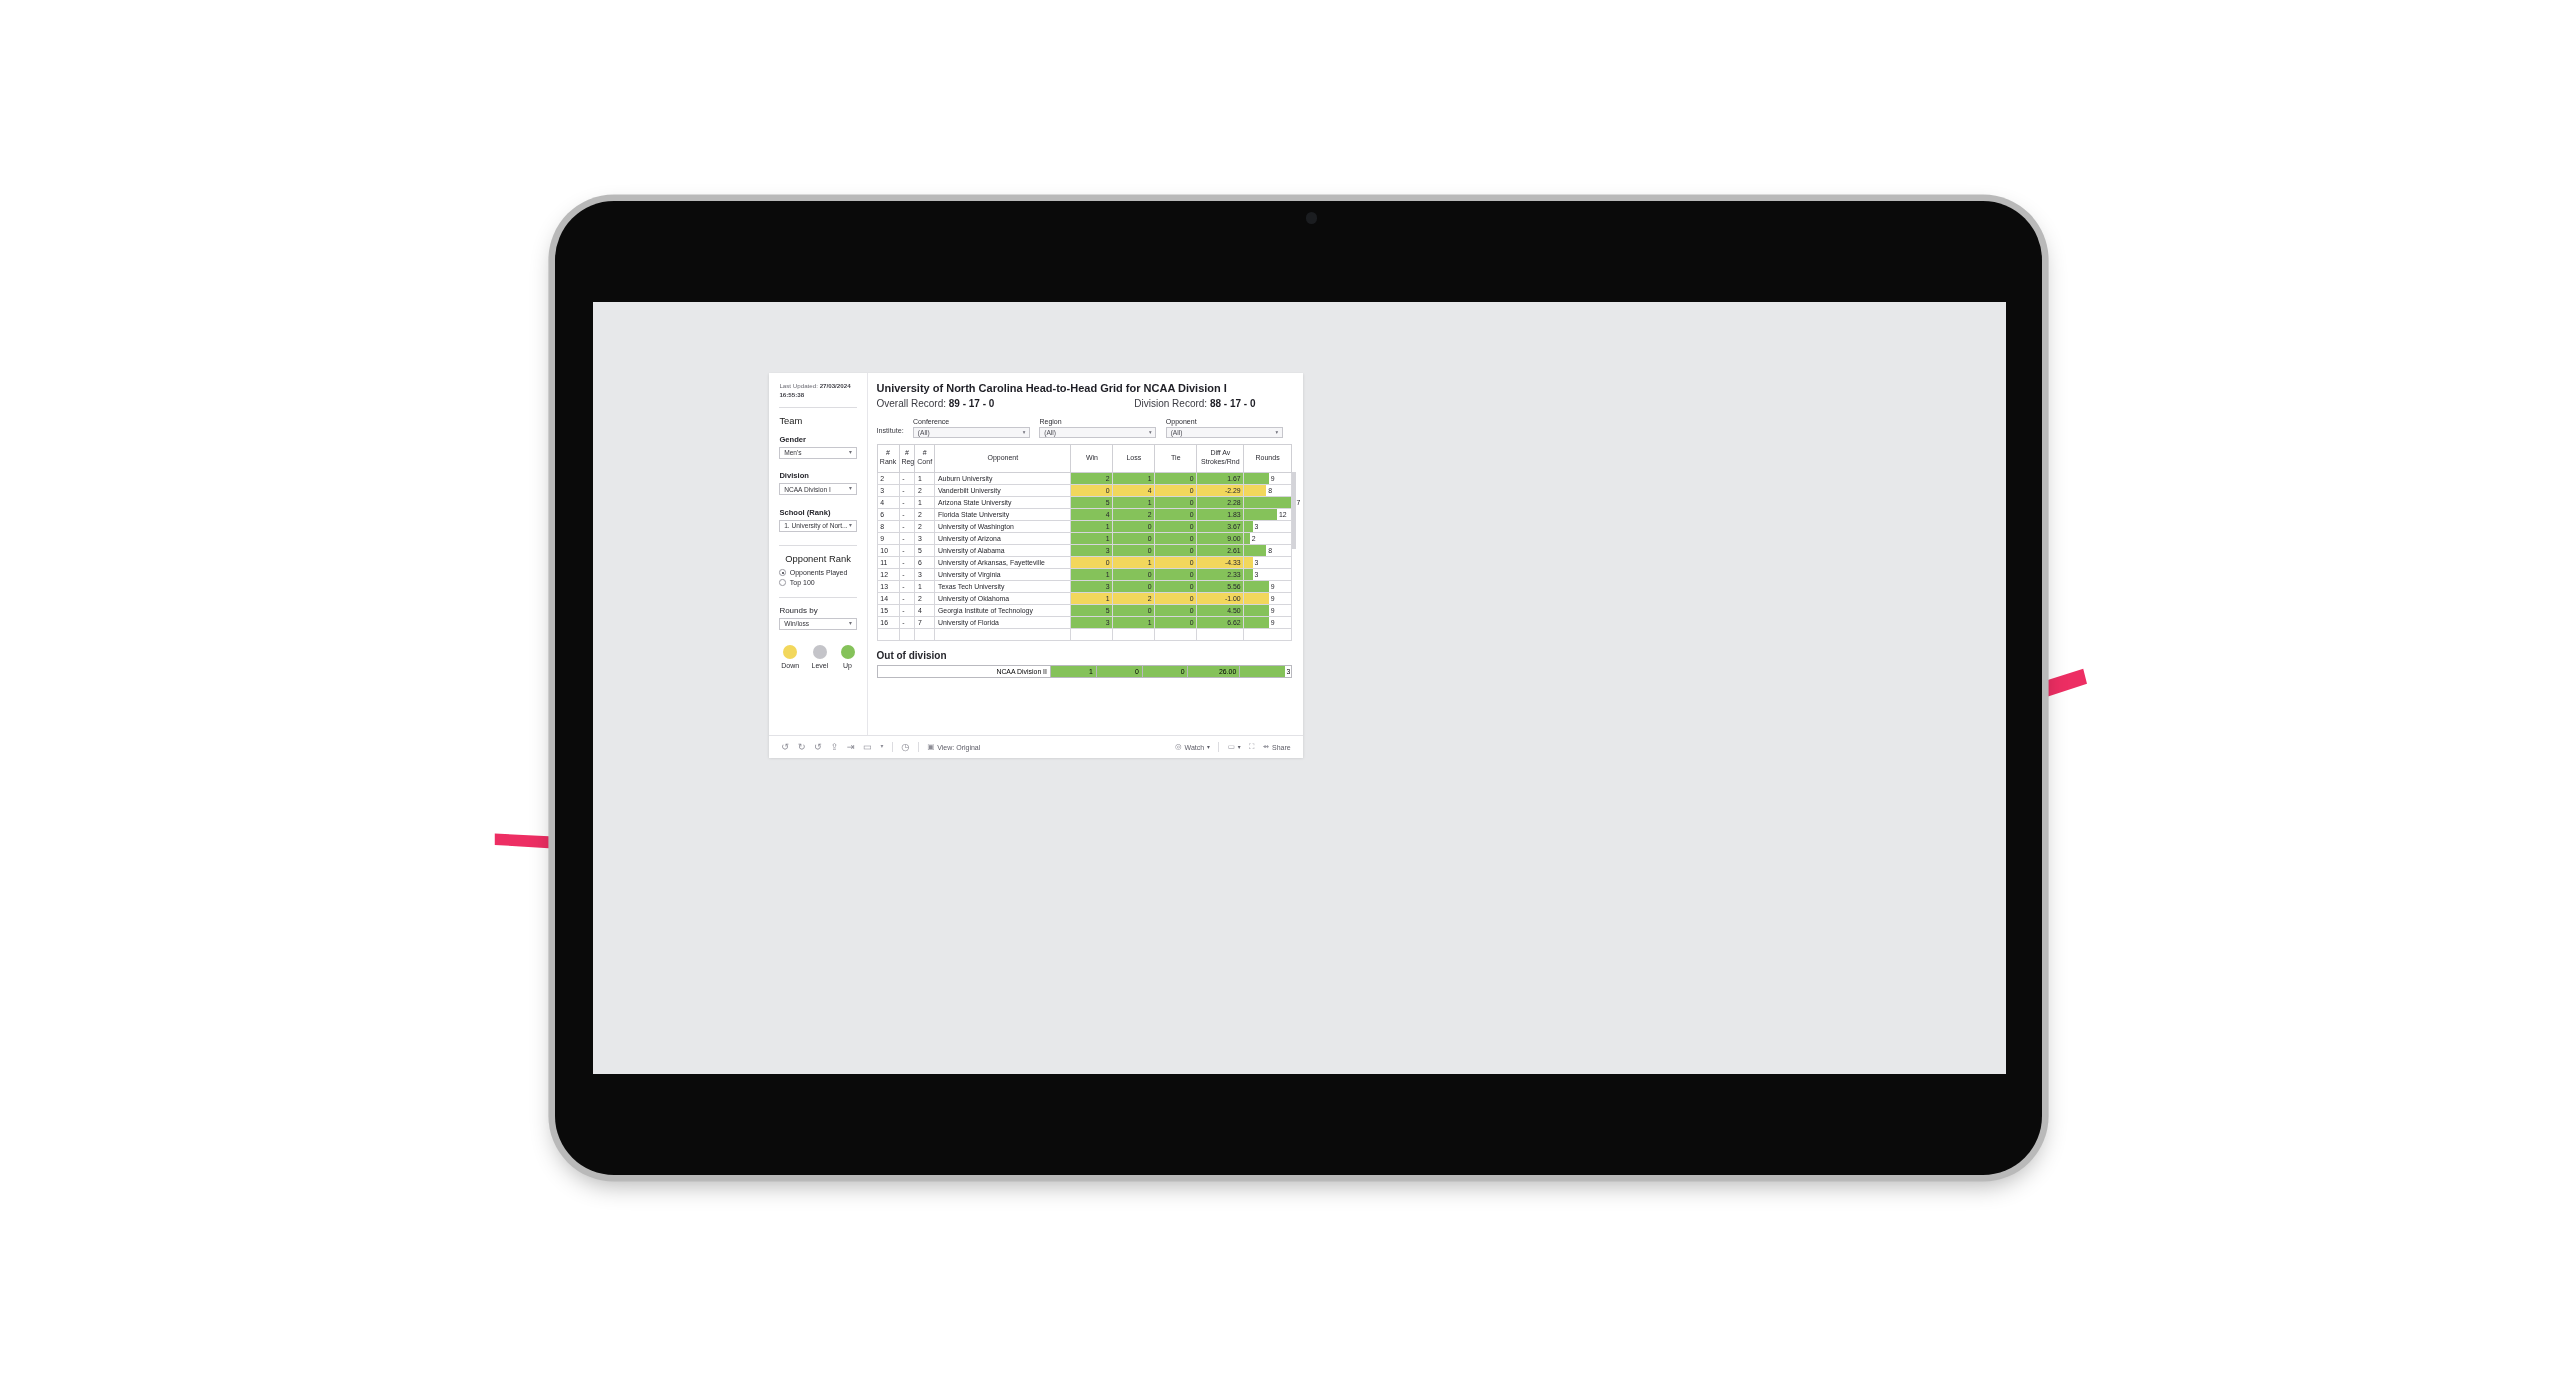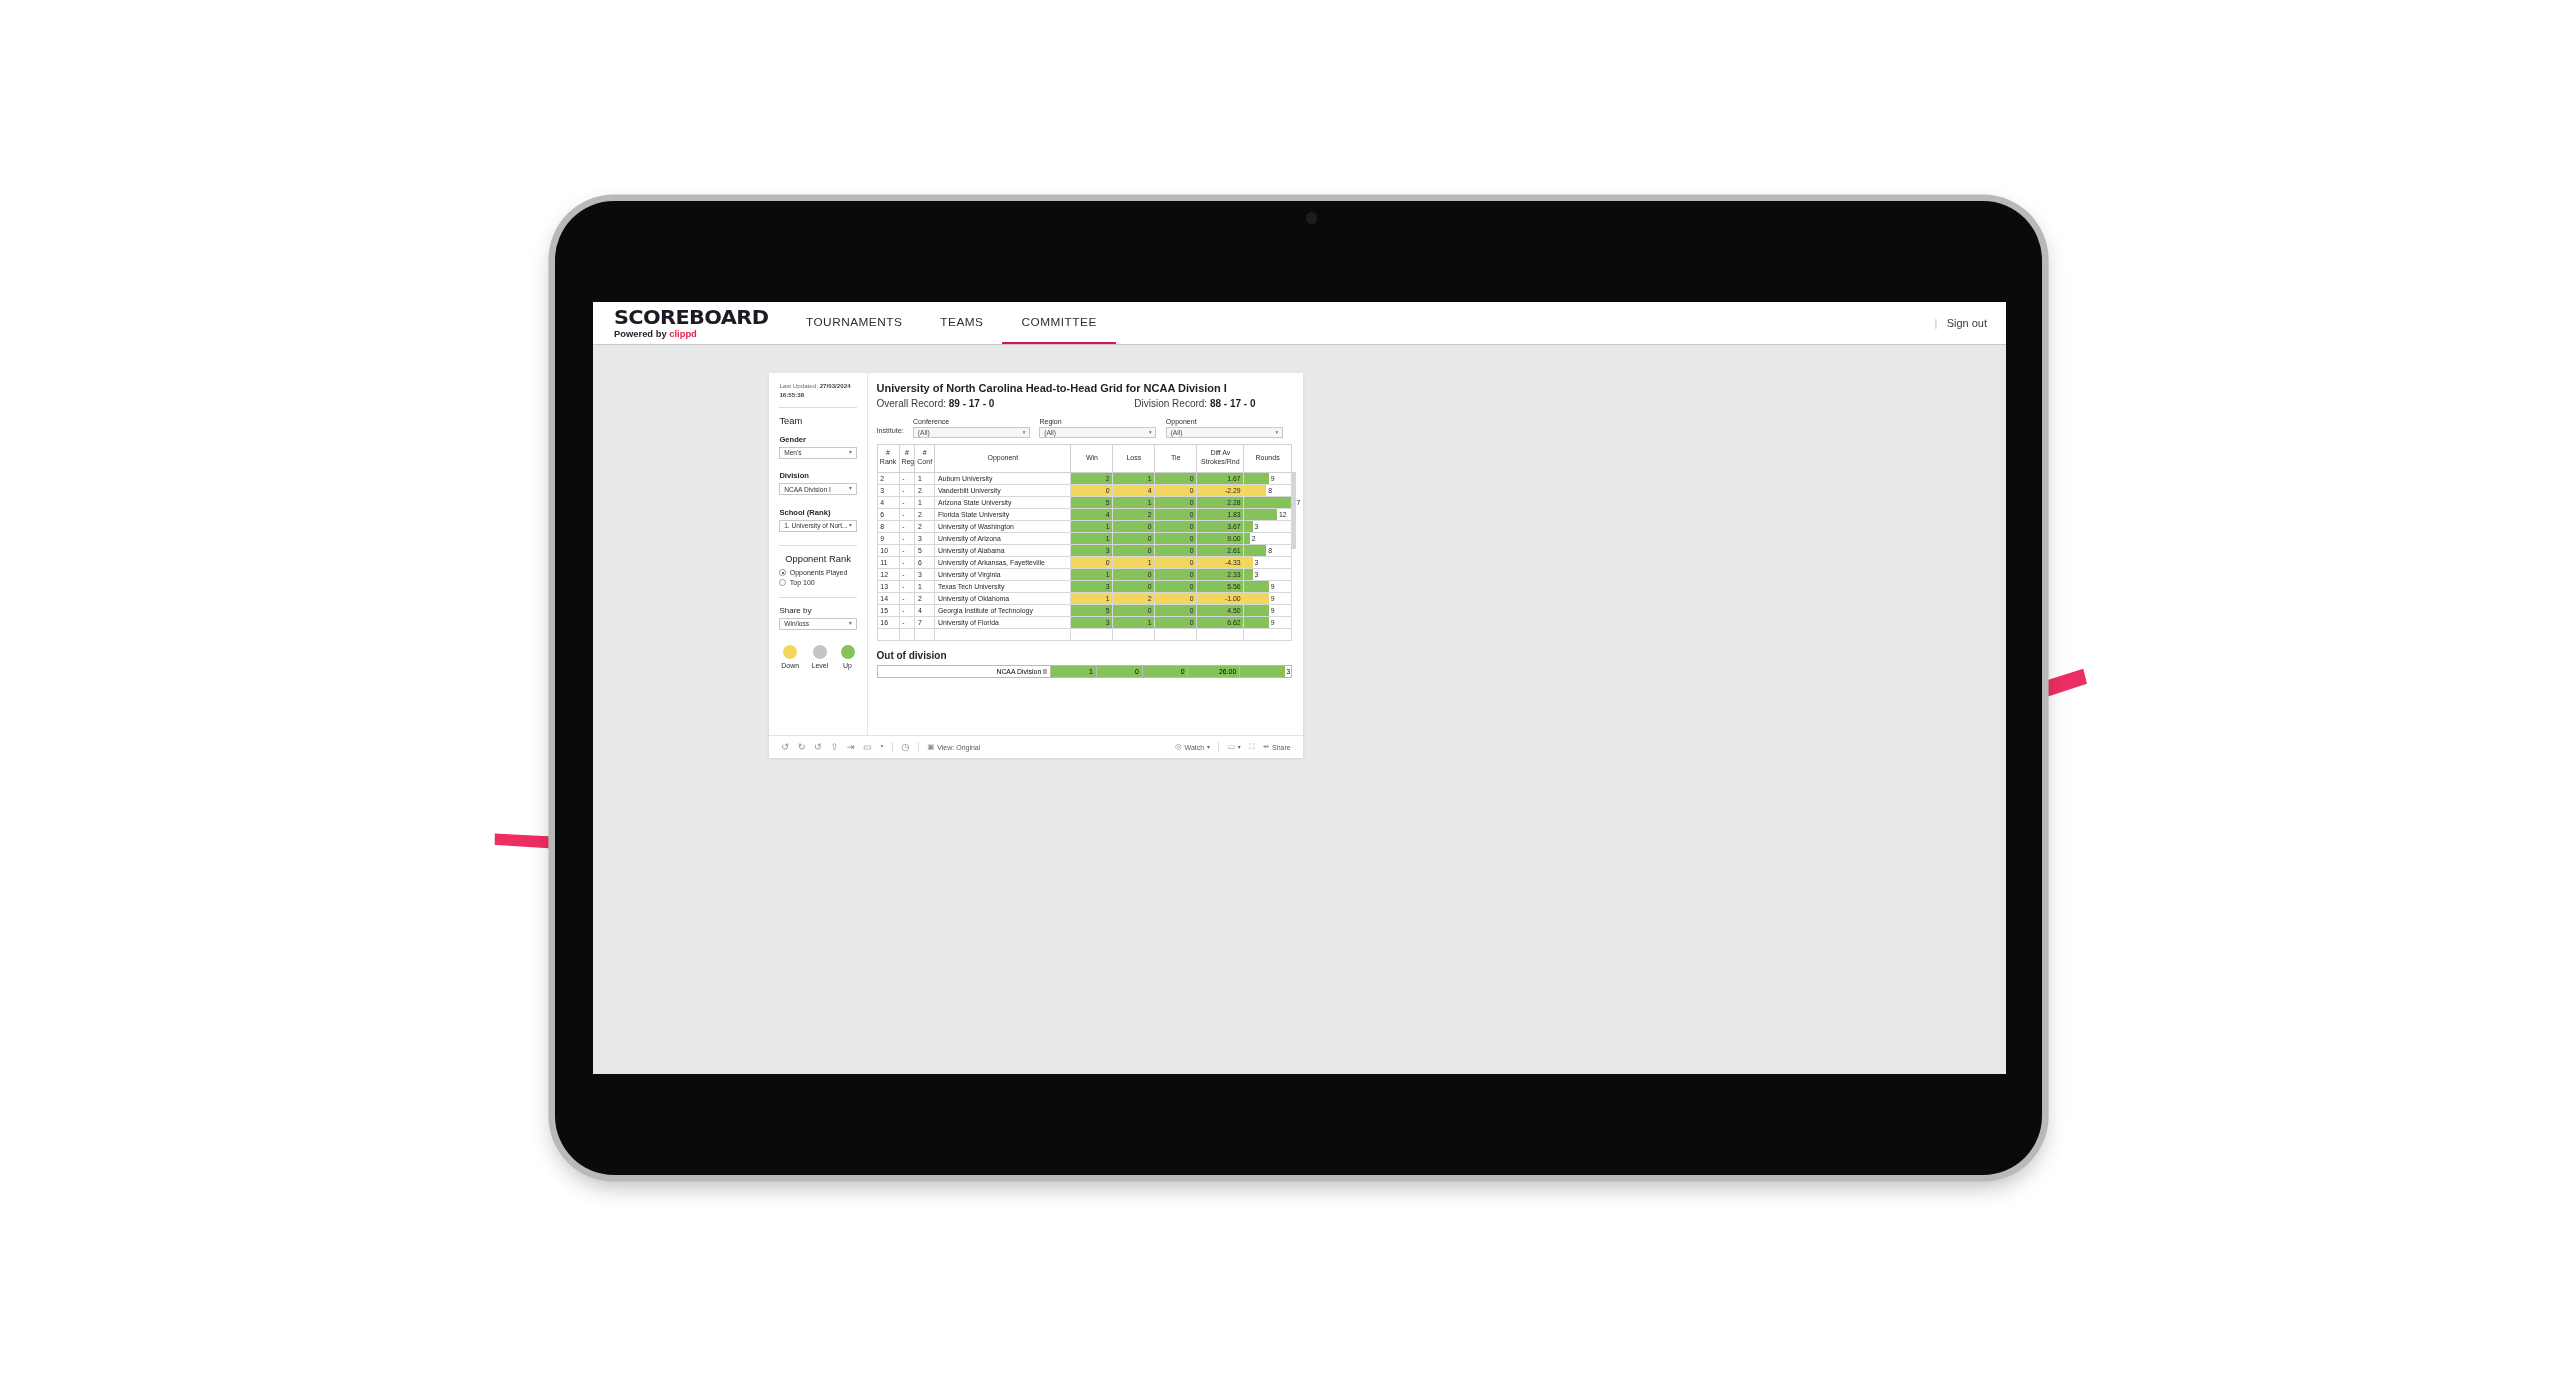--- a/index.html
+++ b/index.html
@@ -194,34 +194,20 @@
 
 
   <svg class="arrow" style="left:1681px; top:661px;" width="406" height="142" viewBox="0 0 430 150">
     <path d="M426,8 L112,108 L120,92 L42,100 L96,148 L104,130 L430,24 Z" fill="#ED2E63"></path>
   </svg>
 
   <div id="tablet">
     <div id="camera"></div>
     <div id="screen">
 
-      <div class="topbar">
-        <div class="brand">
-          <span class="sb">SCOREBOARD</span>
-          <span class="pb"><span>Powered by </span><i>clippd</i></span>
-        </div>
-        <nav class="mainnav">
-          <a href="#">TOURNAMENTS</a>
-          <a href="#">TEAMS</a>
-          <a href="#" class="active">COMMITTEE</a>
-        </nav>
-        <div class="signout">
-          <span class="sep">|</span><span>Sign out</span>
-        </div>
-      </div>
 
 
       <div id="wb">
         <div id="wbbody">
 
           <aside class="side">
             <div class="lastupd"><span>Last Updated:</span><b> 27/03/2024 16:55:38</b></div>
             <div class="hr"></div>
 
             <h3>Team</h3>
@@ -251,21 +237,21 @@
               <span class="dot on"></span>
               <span>Opponents Played</span>
             </div>
             <div class="radio">
               <span class="dot"></span>
               <span>Top 100</span>
             </div>
 
             <div class="hr" style="margin-top:11.3px"></div>
 
-            <h4 style="font-weight:400;font-size:8px">Share by</h4>
+            <h4 style="font-weight:400;font-size:8px">Rounds by</h4>
             <div class="sel">
               <span>Win/loss</span>
               <span class="car">▾</span>
             </div>
 
             <div class="legend">
               <div class="lg">
                 <div class="c" id="lgc0" style="background: rgb(242, 215, 92);"></div>
                 <div class="t">Down</div>
               </div>

